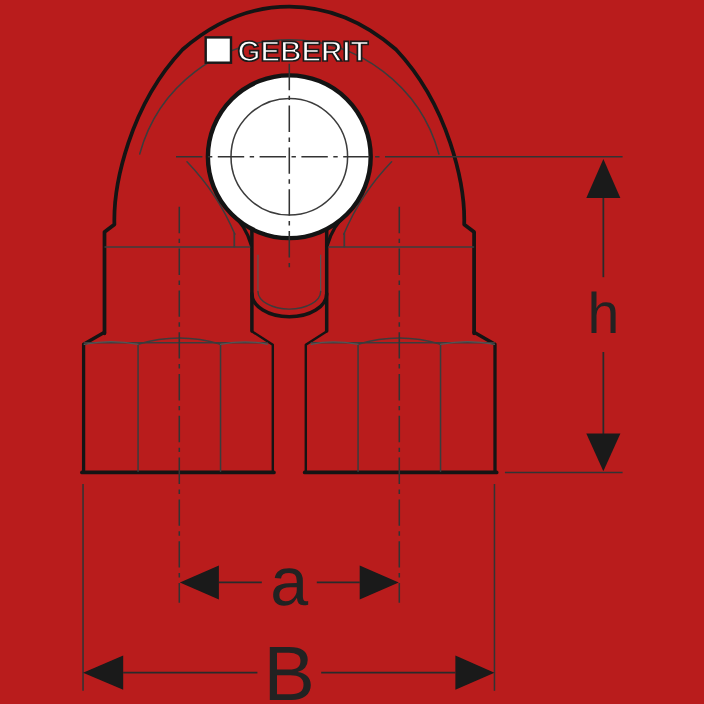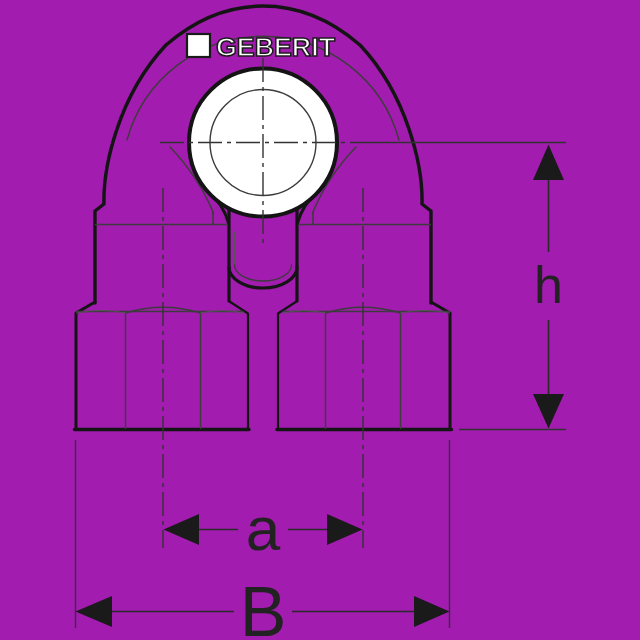--- a/index.html
+++ b/index.html
@@ -1,16 +1,16 @@
 <!DOCTYPE html>
 <html><head>
 <meta charset="utf-8">
 <style>
   html,body{margin:0;padding:0;background:#ffffff;}
-  .stage{width:640px;height:640px;background:#a21caf;position:relative;overflow:hidden;}
+  .stage{width:640px;height:640px;background:#b91c1c;position:relative;overflow:hidden;}
   svg{display:block;}
   text{font-family:"Liberation Sans","DejaVu Sans",sans-serif;}
   .dim-label{fill:#222222;}
   .brand{font-weight:bold;fill:#ffffff;stroke:#1a1a1a;stroke-width:1.5px;}
 </style>
 </head>
 <body>
 
 <div class="stage">
 <svg width="640" height="640" viewBox="0 0 640 640">

